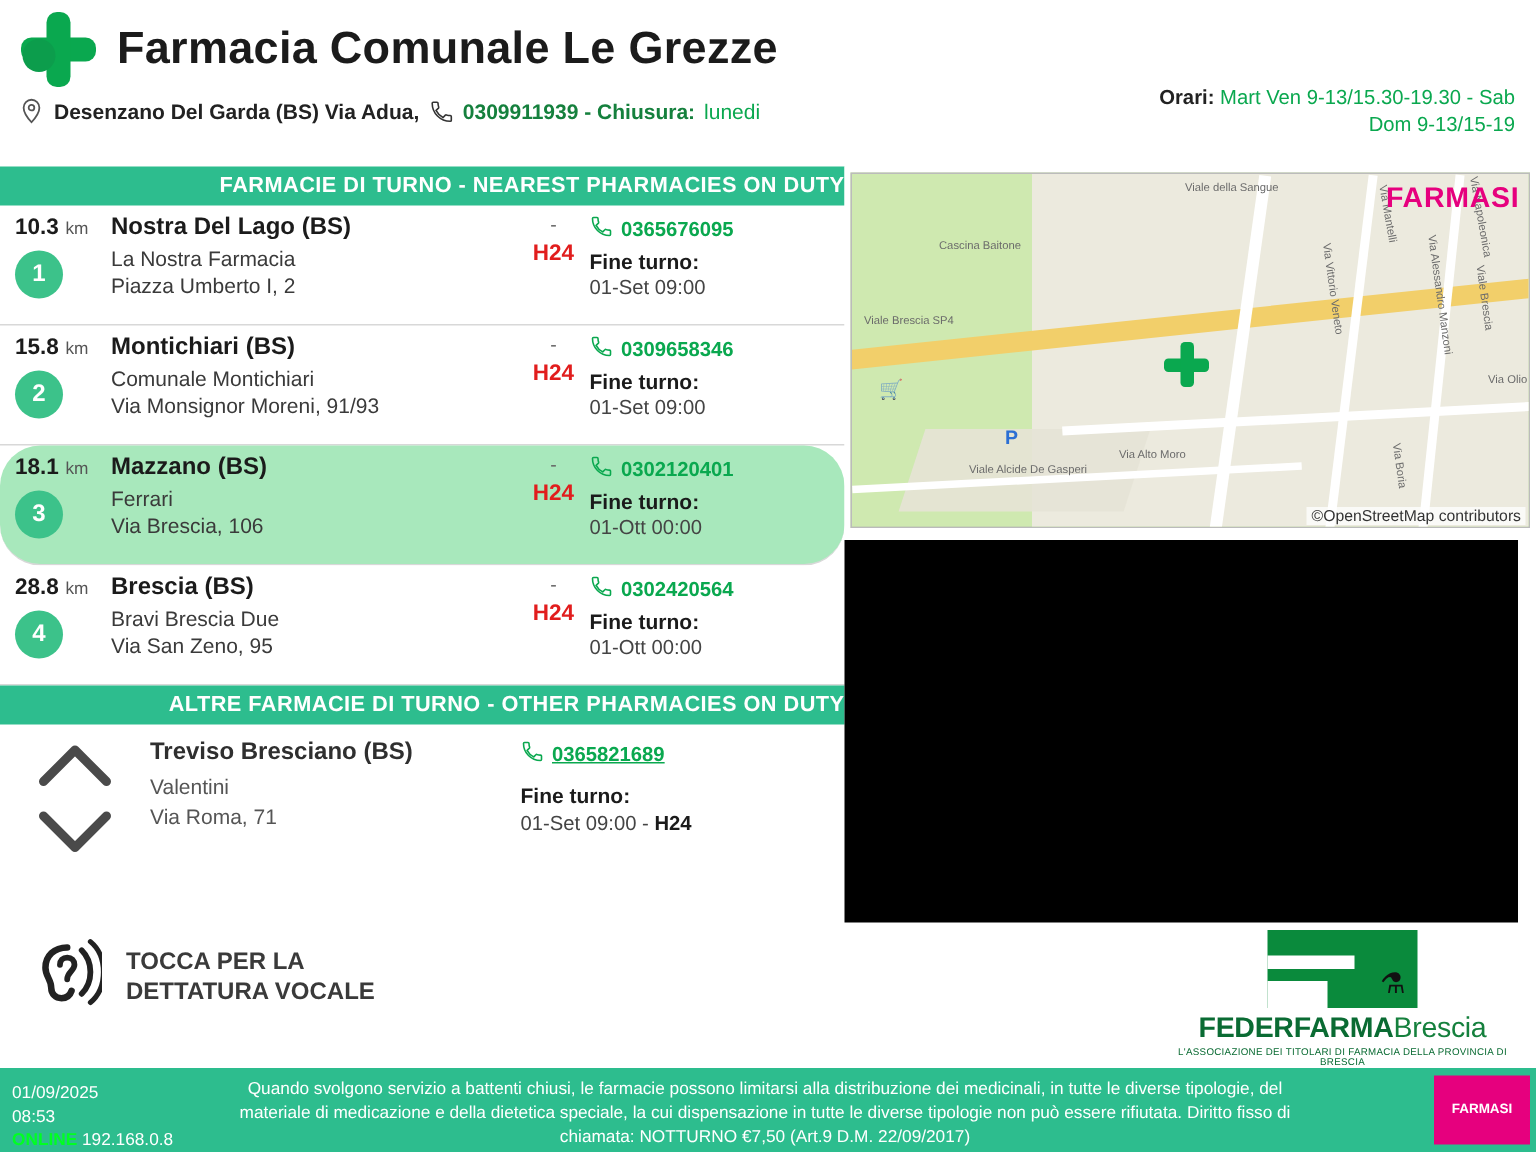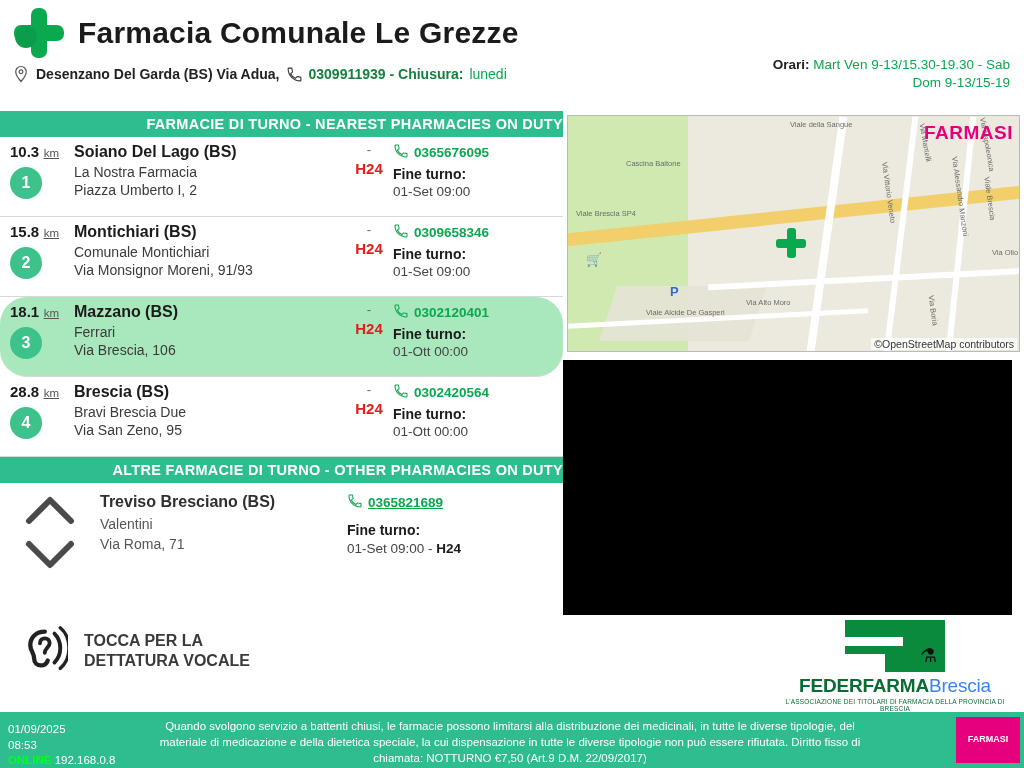--- a/index.html
+++ b/index.html
@@ -43,21 +43,21 @@
   .list { width: 563px; }
   .row {
     display: flex; align-items: flex-start;
     border-bottom: 1px solid #d8d8d8;
     padding: 6px 0 7px 0;
     min-height: 80px;
   }
   .row.hl { background: #a8e8bc; border-radius: 27px; }
   .col-dist { width: 72px; flex: 0 0 auto; text-align: left; padding-left: 10px; }
   .dist-num { font-size: 15px; font-weight: bold; color: #1b1b1b; }
-  .dist-unit { font-size: 11.5px; color: #555; text-decoration: underline; }
+  .dist-unit { font-size: 11.5px; color: #555; }
   .badge {
     margin-top: 6px; width: 32px; height: 32px; border-radius: 50%;
     background: #3cc28a; color: #fff; font-size: 16px; font-weight: bold;
     display: flex; align-items: center; justify-content: center;
   }
   .col-name { flex: 1 1 auto; padding-left: 2px; }
   .city { font-size: 16px; font-weight: bold; color: #1b1b1b; }
   .pname { font-size: 14px; color: #3a3a3a; margin-top: 3px; }
   .paddr { font-size: 14px; color: #3a3a3a; margin-top: 2px; }
   .col-h24 { width: 48px; flex: 0 0 auto; text-align: center; }
@@ -109,21 +109,21 @@
   .map .attrib { position: absolute; right: 2px; bottom: 1px; font-size: 10.5px; color: #333; background: rgba(255,255,255,.75); padding: 0 3px; }
   .farmasi-map { position: absolute; right: 6px; top: 6px; font-size: 19px; font-weight: bold; color: #e6007e; letter-spacing: .5px; }
   .black-box { position: absolute; left: 563px; top: 360px; width: 449px; height: 255px; background: #000; }
 
   .federfarma { position: absolute; left: 775px; top: 620px; width: 240px; text-align: center; }
   .ff-logo { width: 100px; height: 52px; margin: 0 auto; position: relative; background: #0a8a3c; }
   .ff-logo .w1 { position: absolute; left: 0; top: 17px; width: 58px; height: 9px; background: #ffffff; }
   .ff-logo .w2 { position: absolute; left: 0; top: 34px; width: 40px; height: 18px; background: #ffffff; }
   .ff-logo .mortar { position: absolute; right: 8px; top: 24px; font-size: 19px; color: #111; }
   .ff-name { margin-top: 3px; font-size: 19px; font-weight: bold; color: #0a6b33; letter-spacing: -.2px; }
-  .ff-name .city { font-weight: normal; color: #3b82f6; font-size: 19px; }
+  .ff-name .city { font-weight: normal; color: #15803d; font-size: 19px; }
   .ff-tag { font-size: 6.5px; color: #0a6b33; letter-spacing: .2px; margin-top: 1px; }
 
   
   .footer { position: absolute; left: 0; top: 712px; width: 1024px; height: 69px; background: #2dbd8e; color: #fff; }
   .foot-left { position: absolute; left: 8px; top: 10px; font-size: 11.5px; line-height: 1.35; }
   .foot-left .online { color: #0f2; font-weight: bold; }
   .foot-left .ip { color: #fff; }
   .foot-mid { position: absolute; left: 140px; top: 6px; width: 740px; text-align: center; font-size: 11.5px; line-height: 1.4; }
   .foot-right { position: absolute; right: 4px; top: 5px; width: 64px; height: 46px; background: #e6007e; display: flex; align-items: center; justify-content: center; }
   .foot-right .fm { color: #fff; font-size: 9px; font-weight: bold; text-align: center; line-height: 1.1; }
@@ -169,21 +169,21 @@
 
     <div class="list">
 
       <div class="row">
         <div class="col-dist">
           <span class="dist-num">10.3</span>
           <span class="dist-unit">km</span>
           <div class="badge">1</div>
         </div>
         <div class="col-name">
-          <div class="city">Soiano Del Lago (BS)</div>
+          <div class="city">Nostra Del Lago (BS)</div>
           <div class="pname">La Nostra Farmacia</div>
           <div class="paddr">Piazza Umberto I, 2</div>
         </div>
         <div class="col-h24">
           <div class="dash">-</div>
           <div class="h24">H24</div>
         </div>
         <div class="col-info">
           <div class="tel-line">
             <span>

